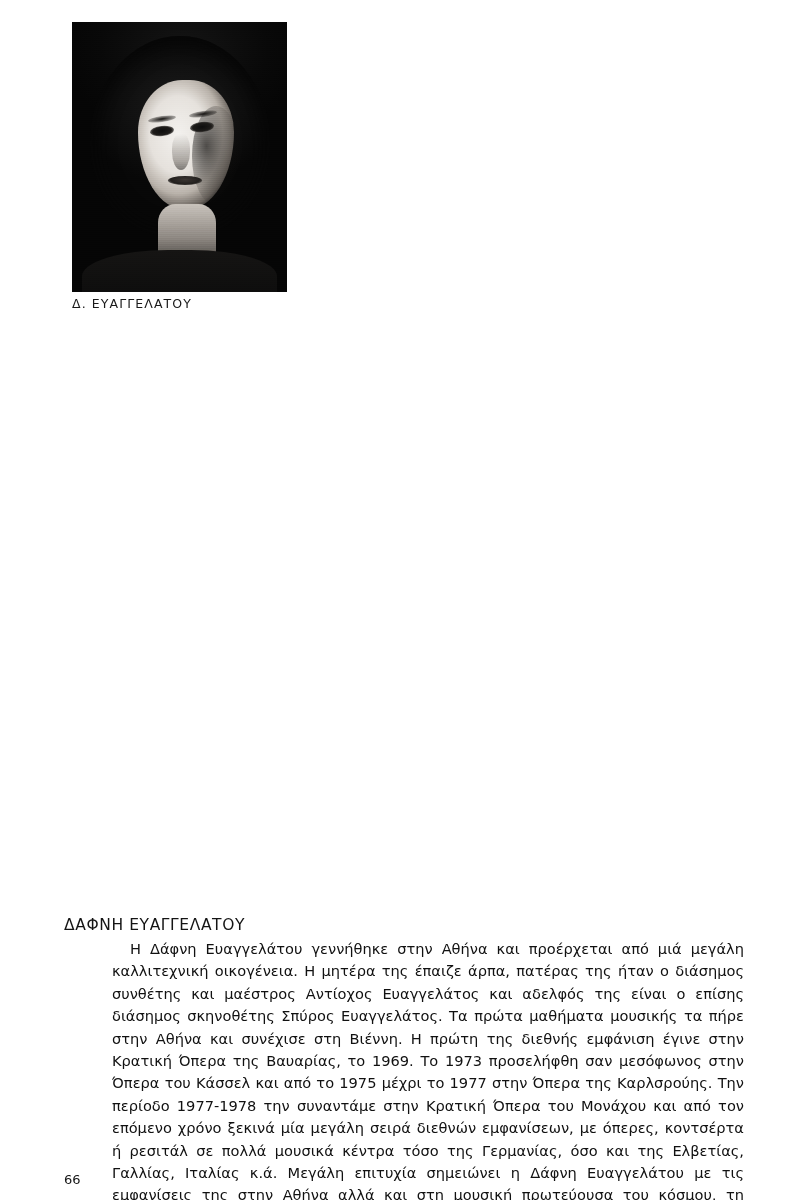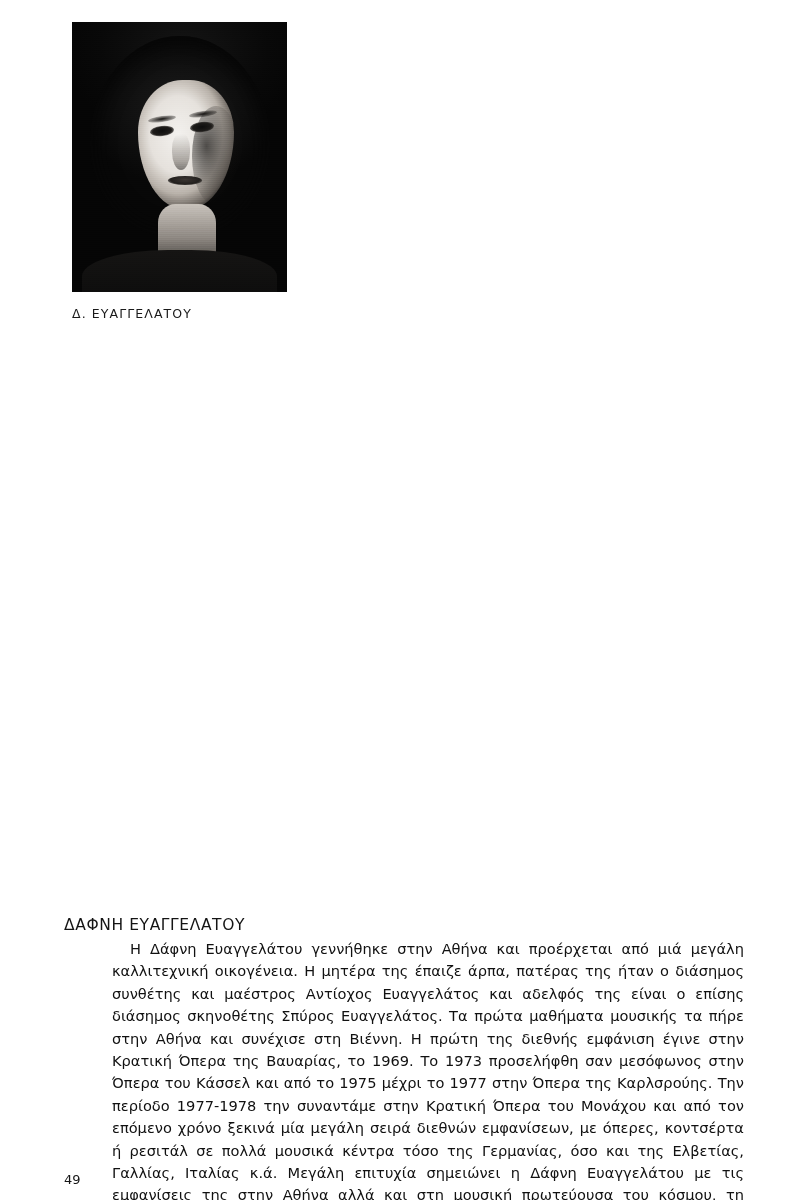--- a/index.html
+++ b/index.html
@@ -135,21 +135,21 @@
   }
   .portrait-frame .grain {
     position: absolute;
     inset: 0;
     background:
       repeating-linear-gradient(0deg, rgba(255,255,255,0.022) 0 1px, rgba(0,0,0,0.022) 1px 2px);
     mix-blend-mode: overlay;
   }
 
   .portrait-caption {
-    margin-top: 14px;
+    margin-top: 4px;
     padding-left: 0px;
     font-size: 12.5px;
     letter-spacing: 1.1px;
     color: #1a1a1a;
     font-family: "DejaVu Sans", sans-serif;
   }
 
   
   .article {
     position: absolute;
@@ -206,15 +206,15 @@
       <div class="grain"></div>
     </div>
     <div class="portrait-caption">Δ. ΕΥΑΓΓΕΛΑΤΟΥ</div>
   </div>
 
   <div class="article">
     <div class="article-title">ΔΑΦΝΗ ΕΥΑΓΓΕΛΑΤΟΥ</div>
     <div class="article-body">Η Δάφνη Ευαγγελάτου γεννήθηκε στην Αθήνα και προέρχεται από μιά μεγάλη καλλιτεχνική οικογένεια. Η μητέρα της έπαιζε άρπα, πατέρας της ήταν ο διάσημος συνθέτης και μαέστρος Αντίοχος Ευαγγελάτος και αδελφός της είναι ο επίσης διάσημος σκηνοθέτης Σπύρος Ευαγγελάτος. Τα πρώτα μαθήματα μουσικής τα πήρε στην Αθήνα και συνέχισε στη Βιέννη. Η πρώτη της διεθνής εμφάνιση έγινε στην Κρατική Όπερα της Βαυαρίας, το 1969. Το 1973 προσελήφθη σαν μεσόφωνος στην Όπερα του Κάσσελ και από το 1975 μέχρι το 1977 στην Όπερα της Καρλσρούης. Την περίοδο 1977-1978 την συναντάμε στην Κρατική Όπερα του Μονάχου και από τον επόμενο χρόνο ξεκινά μία μεγάλη σειρά διεθνών εμφανίσεων, με όπερες, κοντσέρτα ή ρεσιτάλ σε πολλά μουσικά κέντρα τόσο της Γερμανίας, όσο και της Ελβετίας, Γαλλίας, Ιταλίας κ.ά. Μεγάλη επιτυχία σημειώνει η Δάφνη Ευαγγελάτου με τις εμφανίσεις της στην Αθήνα αλλά και στη μουσική πρωτεύουσα του κόσμου, τη Βιέννη.</div>
   </div>
 
-  <div class="page-number">49</div>
+  <div class="page-number">66</div>
 
 </div>
 
 </body></html>

